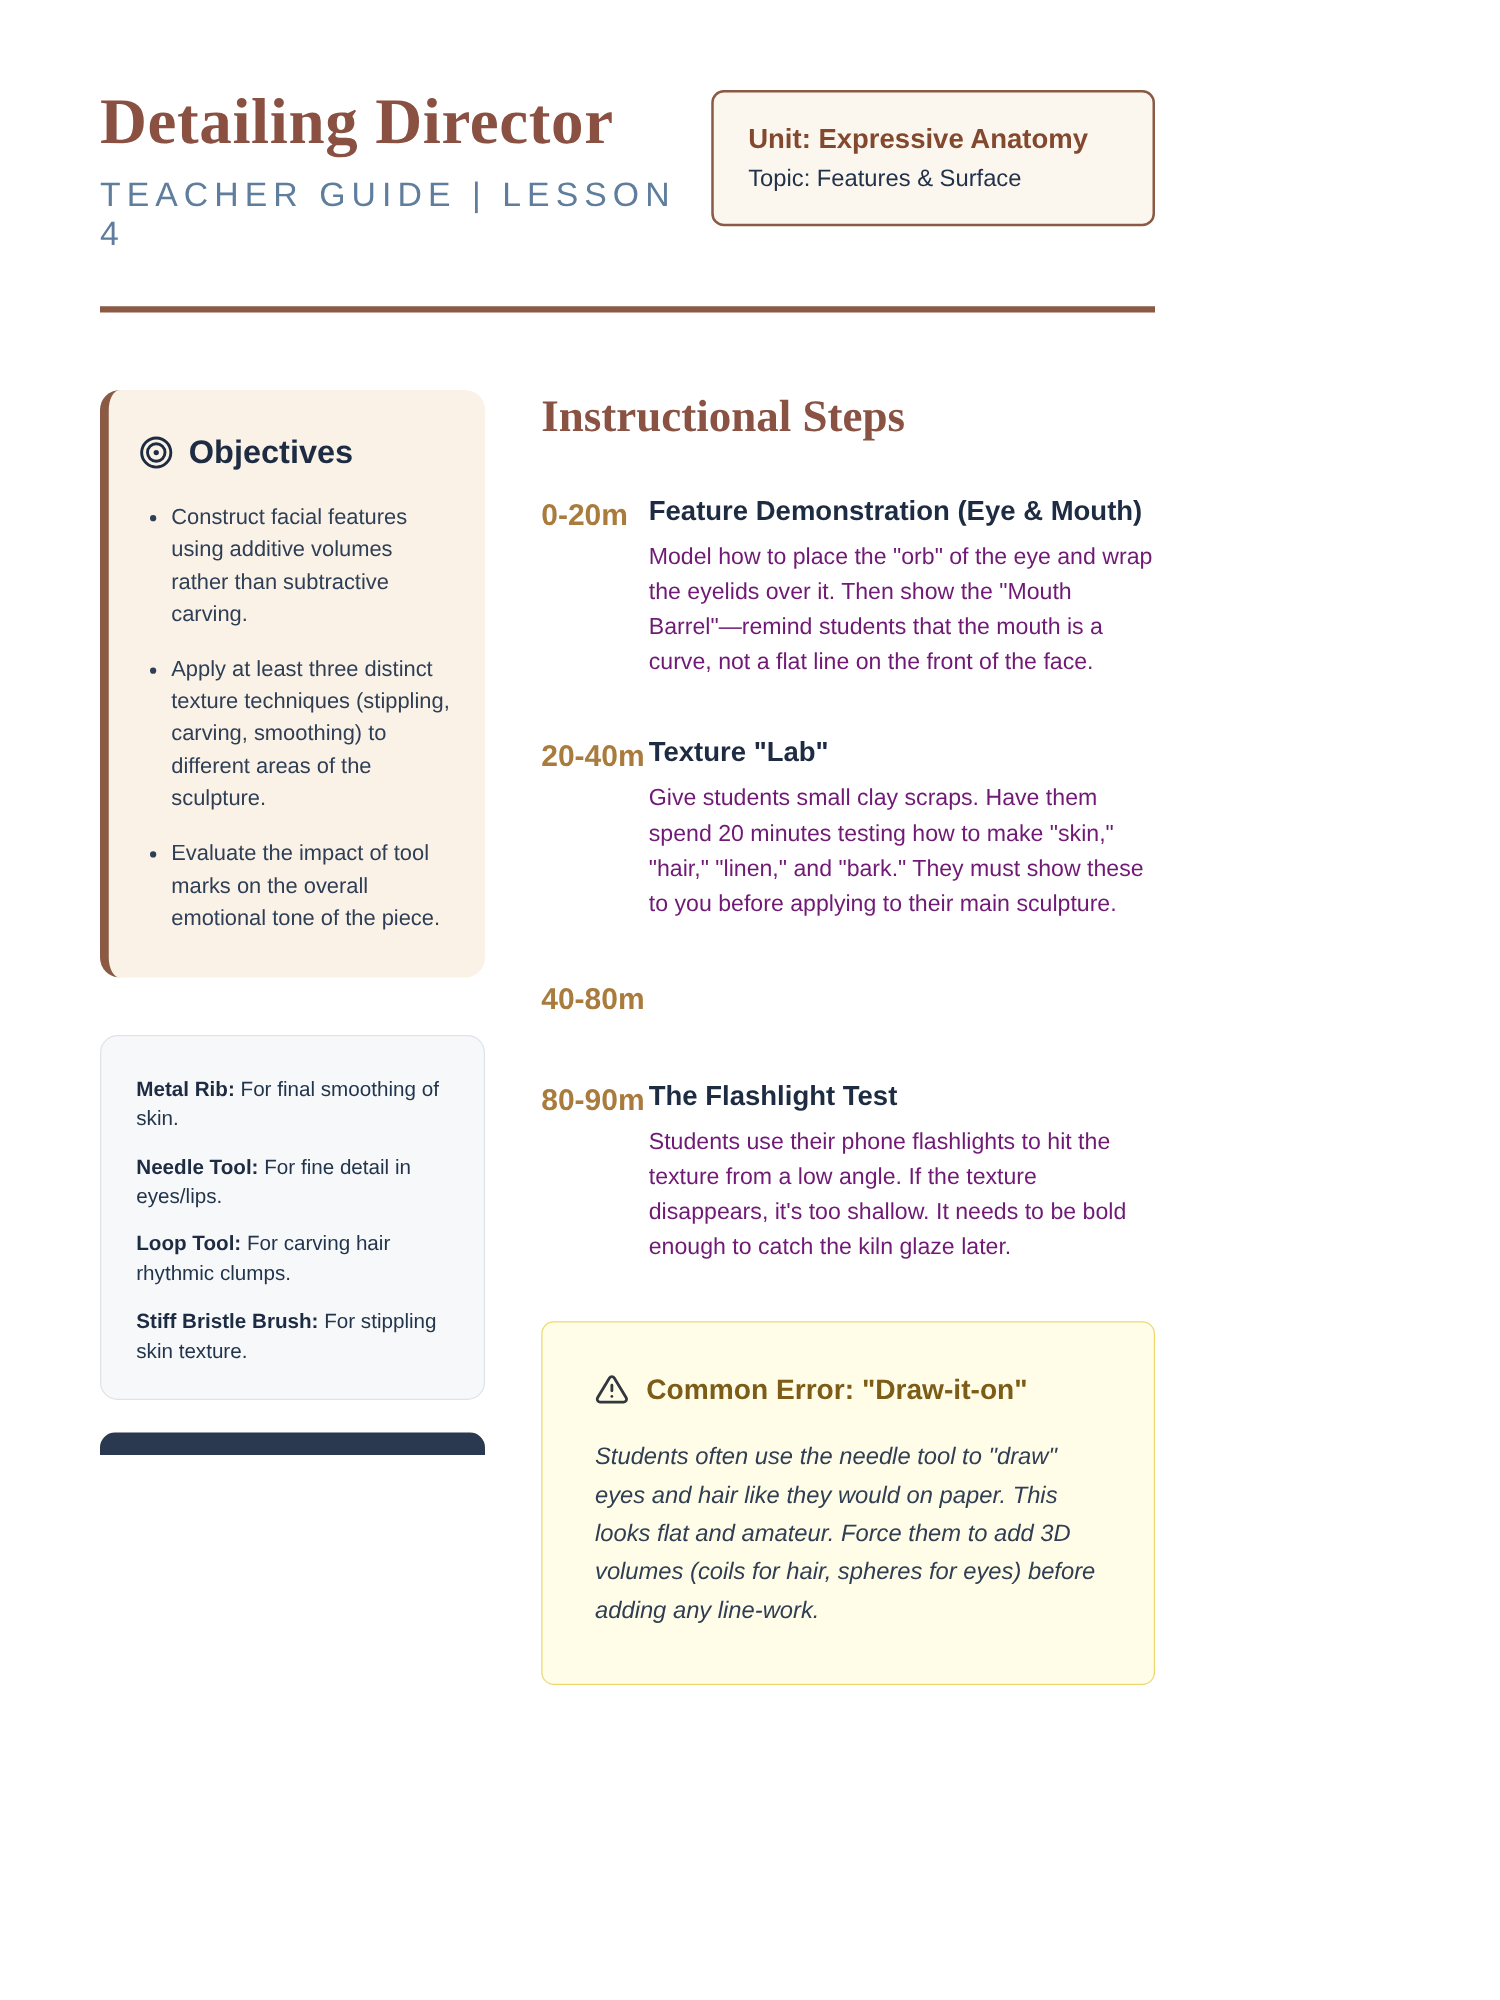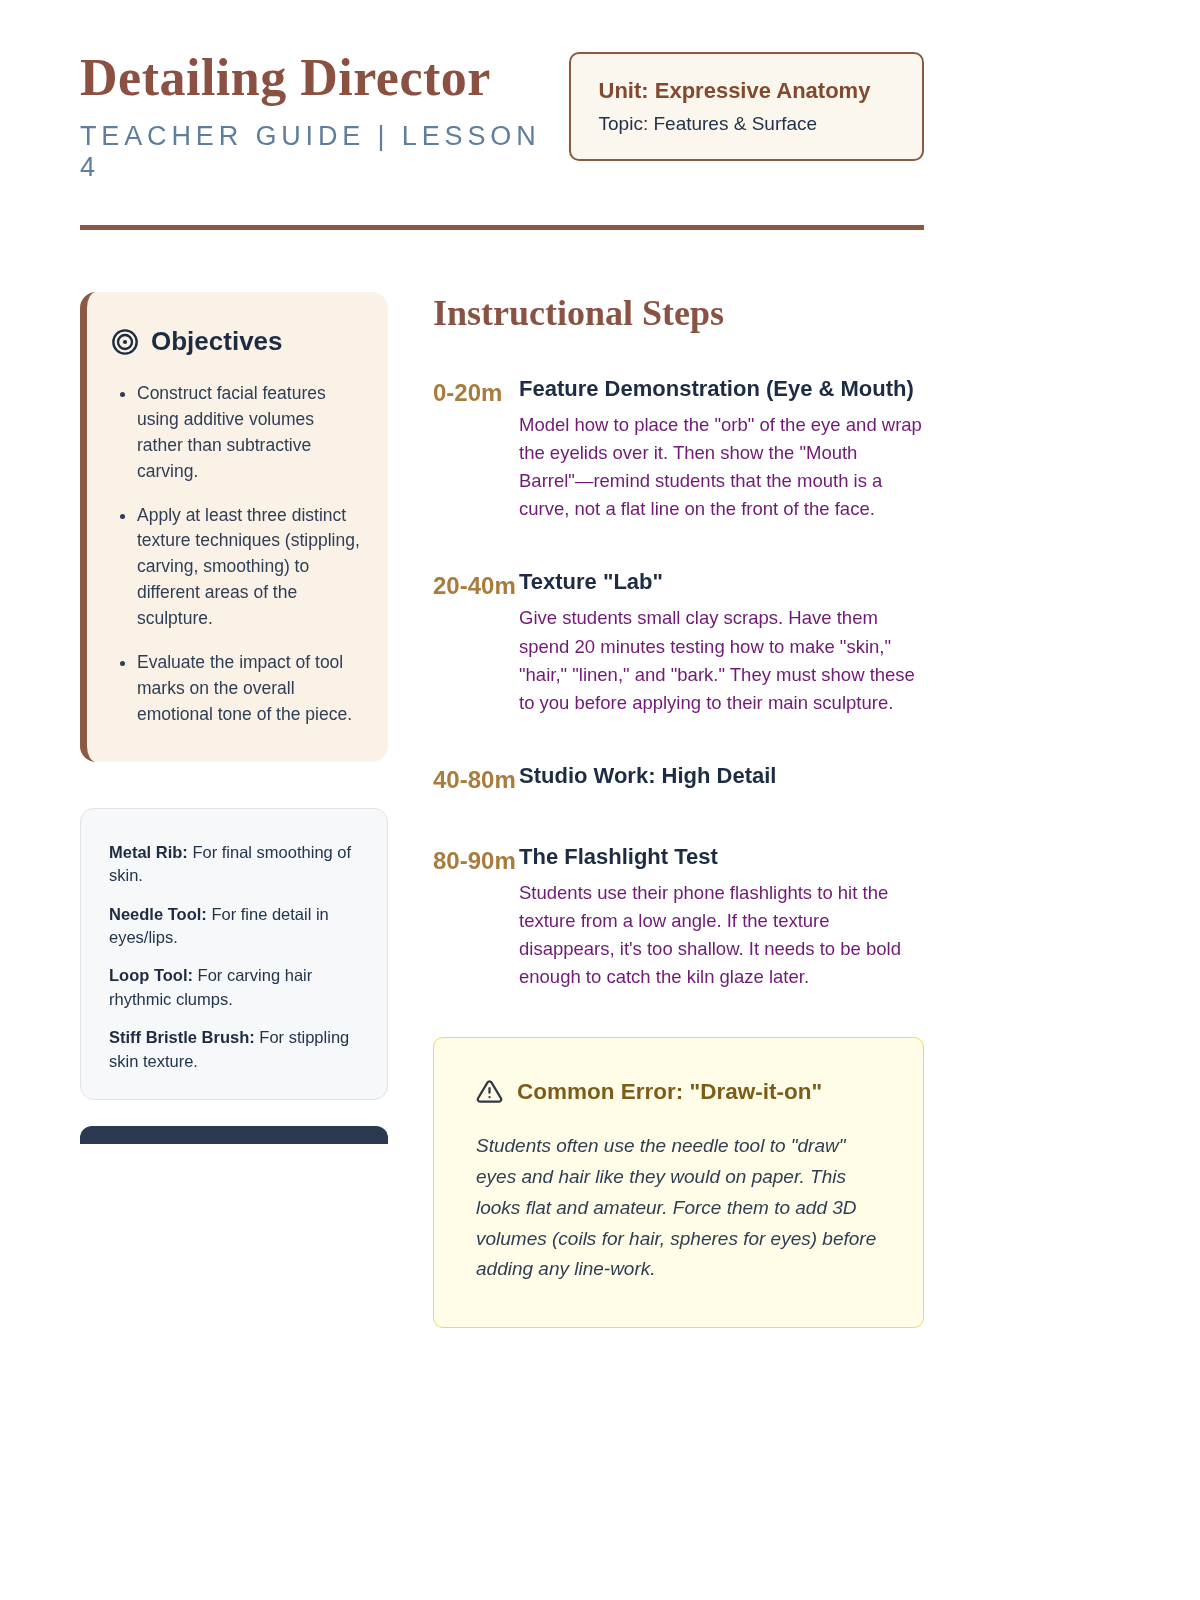--- a/index.html
+++ b/index.html
@@ -2,21 +2,21 @@
 <html><head>
 <meta charset="utf-8">
 <style>
   * { box-sizing: border-box; margin: 0; padding: 0; }
   html, body { background: #ffffff; }
   body {
     width: 1200px; height: 1600px; overflow: hidden;
     font-family: "Liberation Sans", "DejaVu Sans", sans-serif;
     color: #2e3e55;
   }
-  .page { width: 1008px; height: 1600px; padding: 48px 84px 0 80px; overflow: hidden; }
+  .page { width: 1008px; height: 1600px; padding: 68px 84px 0 80px; overflow: hidden; }
 
   
   .header { display: flex; justify-content: space-between; align-items: flex-start; }
   .page-title {
     font-family: "Liberation Serif", "DejaVu Serif", serif;
     font-weight: bold; font-size: 52px; color: #8a5143; letter-spacing: 0.5px;
   }
   .page-subtitle {
     margin-top: 14px; font-size: 27px; letter-spacing: 0.18em; color: #5f7d9c;
   }
@@ -167,21 +167,20 @@
         <div class="step-time">20-40m</div>
         <div class="step-content">
           <h3 class="step-title">Texture "Lab"</h3>
           <p class="step-desc">Give students small clay scraps. Have them spend 20 minutes testing how to make "skin," "hair," "linen," and "bark." They must show these to you before applying to their main sculpture.</p>
         </div>
       </div>
 
       <div class="step">
         <div class="step-time">40-80m</div>
         <div class="step-content">
-          <h3 class="step-title">Studio Work: High Detail</h3>
         </div>
       </div>
 
       <div class="step">
         <div class="step-time">80-90m</div>
         <div class="step-content">
           <h3 class="step-title">The Flashlight Test</h3>
           <p class="step-desc">Students use their phone flashlights to hit the texture from a low angle. If the texture disappears, it's too shallow. It needs to be bold enough to catch the kiln glaze later.</p>
         </div>
       </div>

